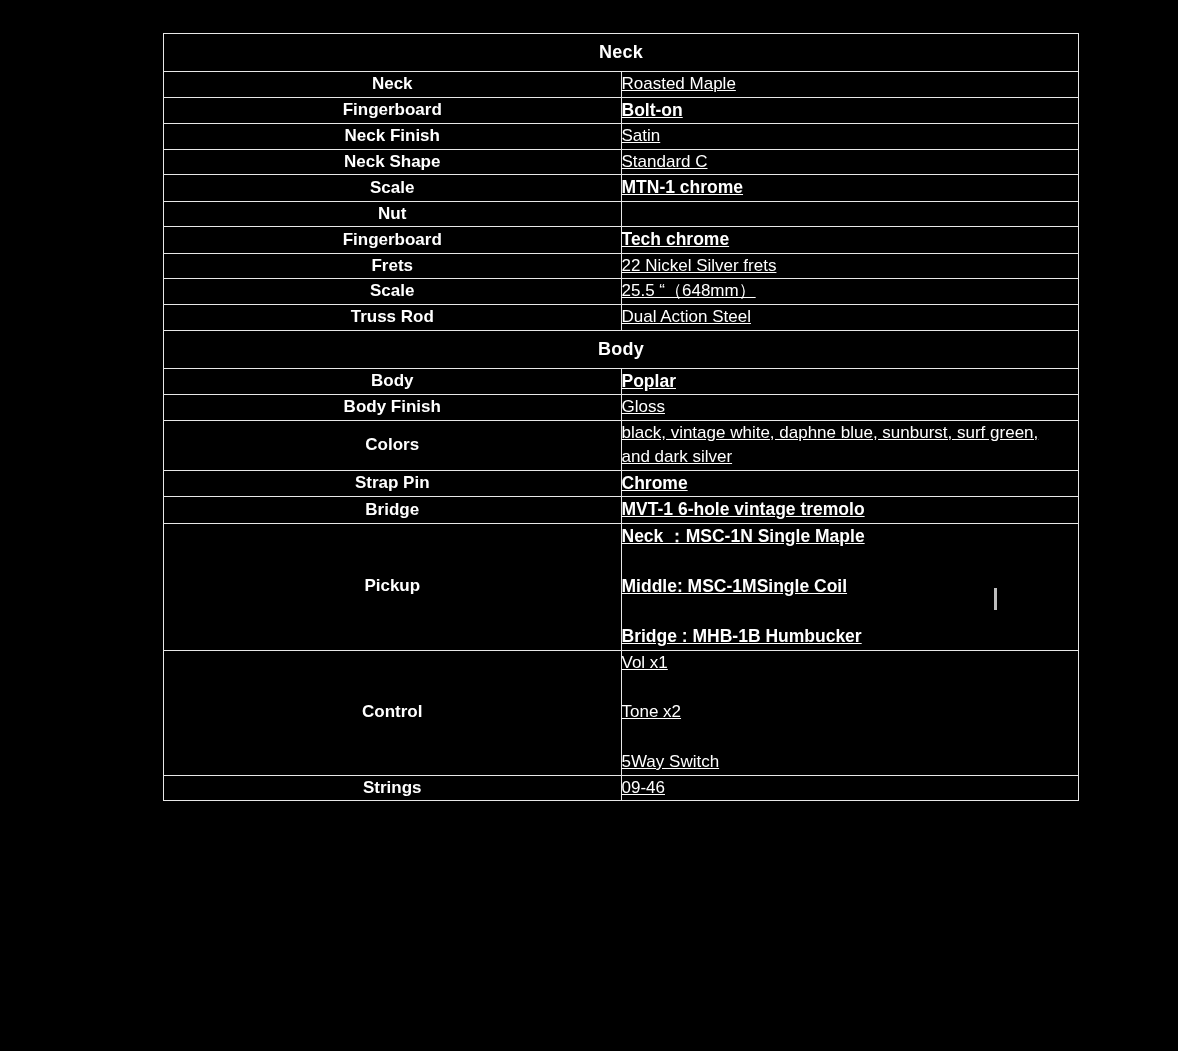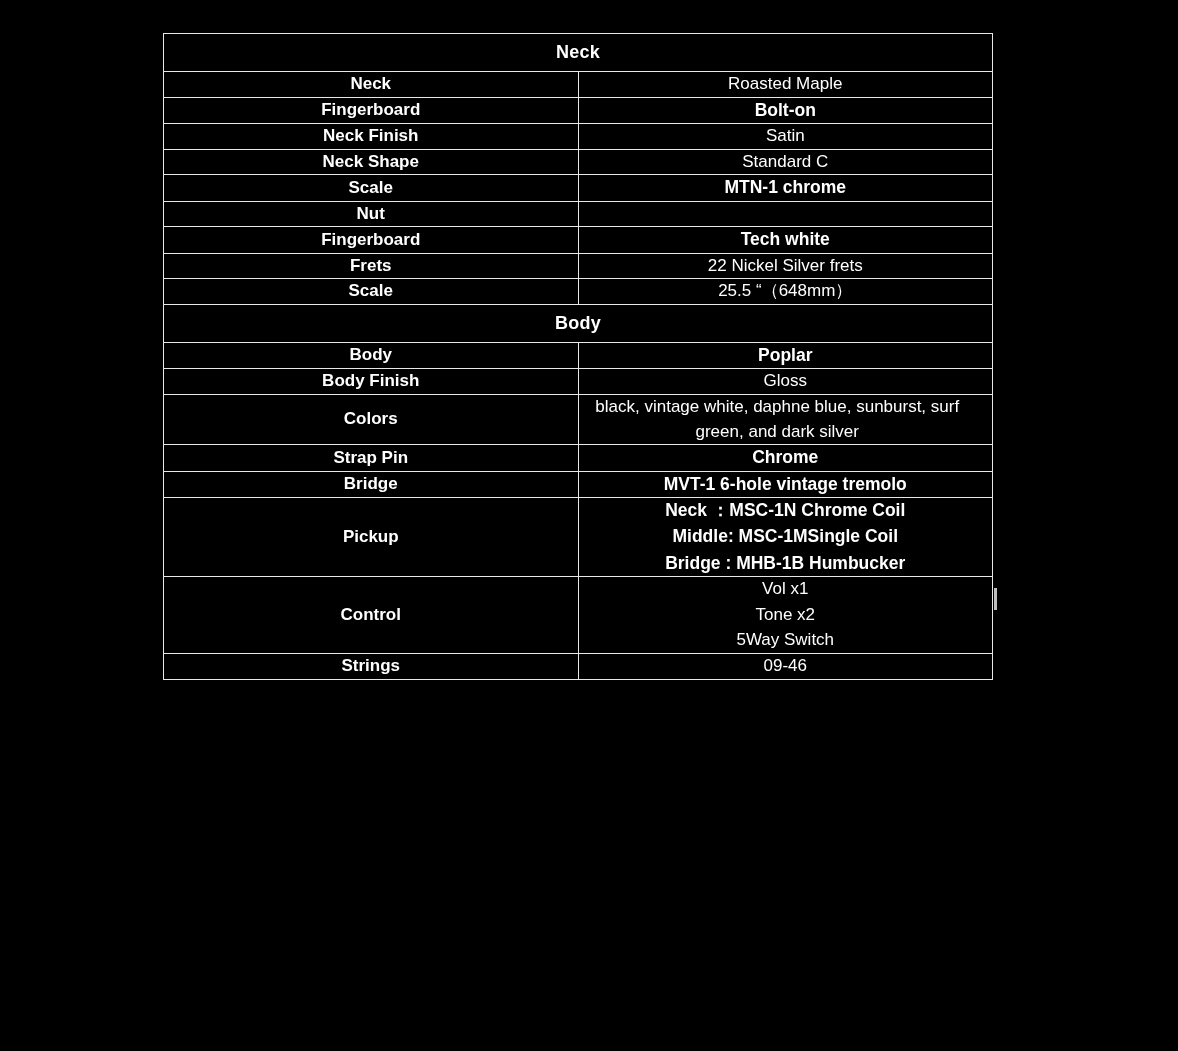--- a/index.html
+++ b/index.html
@@ -15,21 +15,21 @@
     overflow: hidden;
     position: relative;
   }
   .spec-wrap {
     position: absolute;
     left: 163px;
     top: 33px;
     width: 830px;
   }
   table.spec {
-    width: 830px;
+    width: 916px;
     border-collapse: collapse;
     table-layout: fixed;
     background: #000000;
   }
   table.spec td {
     border: 1px solid #e8e8e8;
     padding: 0;
     vertical-align: middle;
     background: #000000;
   }
@@ -44,35 +44,36 @@
   td.label {
     width: 252px;
     text-align: center;
     font-weight: bold;
     font-size: 17px;
     padding: 8px 6px;
     line-height: 1.45;
   }
   td.value {
     width: 576px;
-    text-align: center;
+    text-align: left;
     font-size: 17px;
     padding: 8px 0 8px 14px;
     line-height: 1.45;
     font-weight: normal;
+    text-decoration: underline;
   }
   td.value.bold {
     font-weight: bold;
     font-size: 17.5px;
   }
   td.value .line {
     display: block;
   }
   td.value .line + .line {
-    margin-top: 1px;
+    margin-top: 25px;
   }
   .cell-empty {
     min-height: 21px;
   }
   
   .edge-mark {
     position: absolute;
     left: 994px;
     top: 588px;
     width: 3px;
@@ -109,29 +110,33 @@
       <tr>
         <td class="label">Scale</td>
         <td class="value bold">MTN-1 chrome</td>
       </tr>
       <tr>
         <td class="label">Nut</td>
         <td class="value"><span class="cell-empty"></span></td>
       </tr>
       <tr>
         <td class="label">Fingerboard</td>
-        <td class="value bold">Tech white</td>
+        <td class="value bold">Tech chrome</td>
       </tr>
       <tr>
         <td class="label">Frets</td>
         <td class="value">22 Nickel Silver frets</td>
       </tr>
       <tr>
         <td class="label">Scale</td>
         <td class="value">25.5 “（648mm）</td>
+      </tr>
+      <tr>
+        <td class="label">Truss Rod</td>
+        <td class="value">Dual Action Steel</td>
       </tr>
 
       <tr>
         <td class="section" colspan="2">Body</td>
       </tr>
       <tr>
         <td class="label">Body</td>
         <td class="value bold">Poplar</td>
       </tr>
       <tr>
@@ -146,21 +151,21 @@
         <td class="label">Strap Pin</td>
         <td class="value bold">Chrome</td>
       </tr>
       <tr>
         <td class="label">Bridge</td>
         <td class="value bold">MVT-1 6-hole vintage tremolo</td>
       </tr>
       <tr>
         <td class="label">Pickup</td>
         <td class="value bold">
-          <span class="line">Neck ：MSC-1N Chrome Coil</span>
+          <span class="line">Neck ：MSC-1N Single Maple</span>
           <span class="line">Middle: MSC-1MSingle Coil</span>
           <span class="line">Bridge : MHB-1B Humbucker</span>
         </td>
       </tr>
       <tr>
         <td class="label">Control</td>
         <td class="value">
           <span class="line">Vol x1</span>
           <span class="line">Tone x2</span>
           <span class="line">5Way Switch</span>

